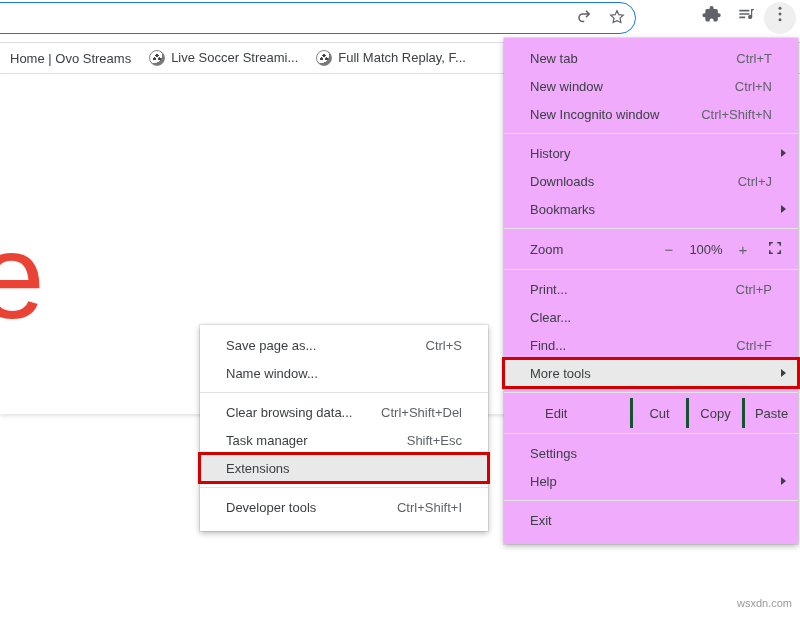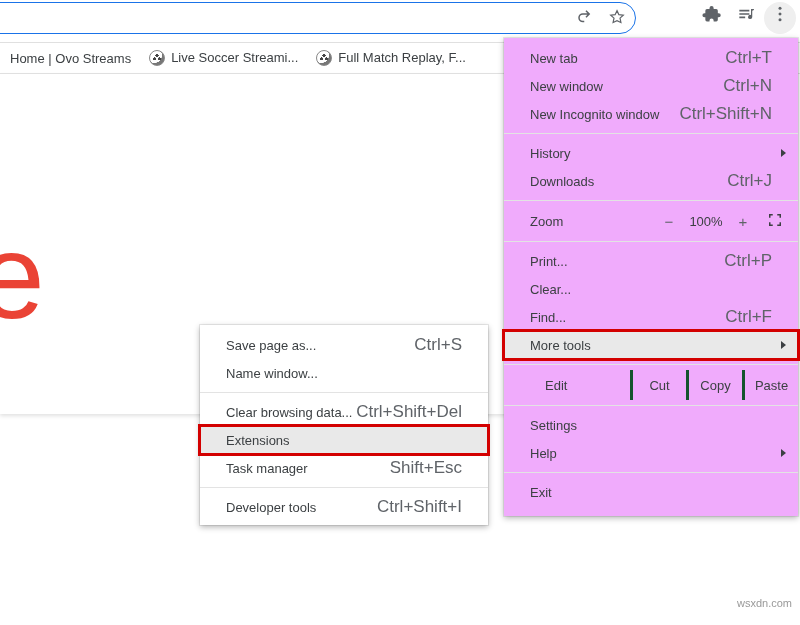--- a/index.html
+++ b/index.html
@@ -92,21 +92,21 @@
   }
   .mi {
     display:flex; align-items:center;
     height:28px;
     padding: 0 26px;
     color:#3c4043;
     position:relative;
     font-size:13px;
   }
   .mi .lbl{flex:1;}
-  .mi .sc{color:#5f6368; font-size:17px;}
+  .mi .sc{color:#5f6368; font-size:13px;}
   .mi .arrow{
     position:absolute; right:12px;
     width:0;height:0;
     border-top:4px solid transparent;
     border-bottom:4px solid transparent;
     border-left:5px solid #3c4043;
   }
   .sep{height:1px; background:#e3e3e3; margin:5px 0;}
   .zoom-row{display:flex; align-items:center; height:30px; padding:0 14px 0 26px;}
   .zoom-row .lbl{flex:1;}
@@ -121,21 +121,21 @@
     outline:3px solid #d30000;
     outline-offset:-1px;
   }
   
   .submenu{
     position:absolute;
     top:325px; left:200px;
     width:288px;
     background:#fff;
     box-shadow: 0 2px 6px rgba(0,0,0,.3), 0 0 0 1px rgba(0,0,0,.08);
-    padding:6px 0 4px 0;
+    padding:6px 0 10px 0;
   }
   .submenu .mi .sc{color:#5f6368;}
   .highlight-sub{
     background:#e9e9e9;
     outline:3px solid #d30000;
     outline-offset:-1px;
   }
   .watermark{
     position:absolute; bottom:16px; right:8px;
     font-size:11px; color:#999;
@@ -229,20 +229,24 @@
   </div>
   <div class="sep"></div>
   <div class="mi">
     <span class="lbl">History</span>
     <span class="arrow"></span>
   </div>
   <div class="mi">
     <span class="lbl">Downloads</span>
     <span class="sc">Ctrl+J</span>
   </div>
+  <div class="mi">
+    <span class="lbl">Bookmarks</span>
+    <span class="arrow"></span>
+  </div>
   <div class="sep"></div>
   <div class="zoom-row">
     <span class="lbl">Zoom</span>
     <span class="zbtn">−</span>
     <span class="pct">100%</span>
     <span class="zbtn">+</span>
     <span class="fs">
       <svg viewBox="0 0 24 24" width="18" height="18" fill="#3c4043">
           <path d="M4 4h5v2H6v3H4V4zm11 0h5v5h-2V6h-3V4zM4 15h2v3h3v2H4v-5zm14 0h2v5h-5v-2h3v-3z"></path>
         </svg>
@@ -291,27 +295,27 @@
     <span class="sc">Ctrl+S</span>
   </div>
   <div class="mi">
     <span class="lbl">Name window...</span>
   </div>
   <div class="sep"></div>
   <div class="mi">
     <span class="lbl">Clear browsing data...</span>
     <span class="sc">Ctrl+Shift+Del</span>
   </div>
+  <div class="mi">
+    <span class="lbl">Task manager</span>
+    <span class="sc">Shift+Esc</span>
+  </div>
   <div class="mi highlight-sub">
     <span class="lbl">Extensions</span>
   </div>
-  <div class="mi">
-    <span class="lbl">Task manager</span>
-    <span class="sc">Shift+Esc</span>
-  </div>
   <div class="sep"></div>
   <div class="mi">
     <span class="lbl">Developer tools</span>
     <span class="sc">Ctrl+Shift+I</span>
   </div>
 </div>
 
 <div class="watermark">wsxdn.com</div>
 
 </body></html>

